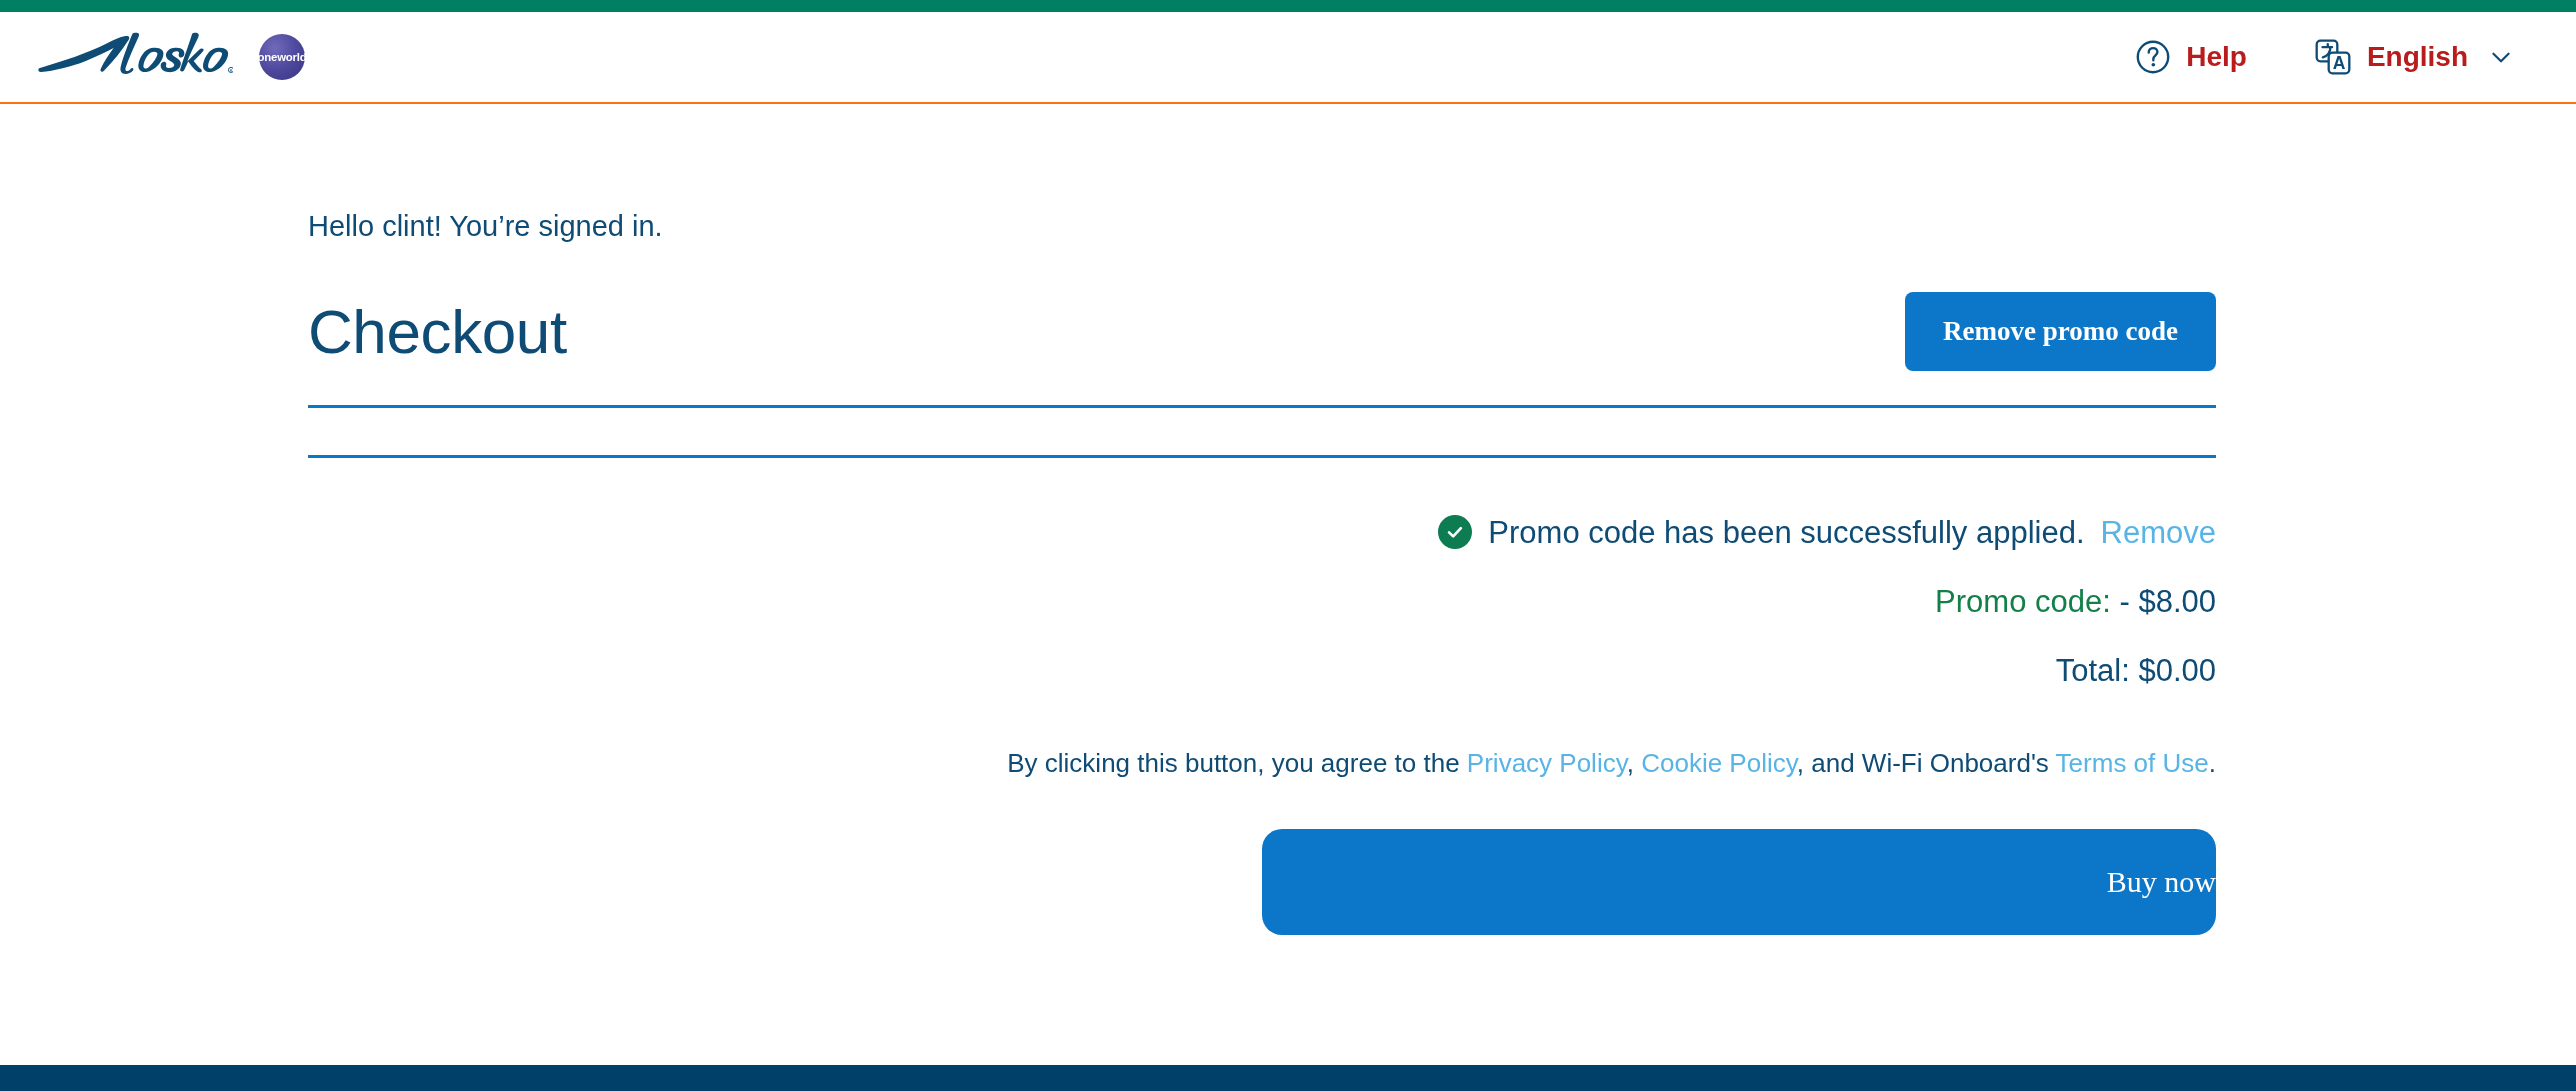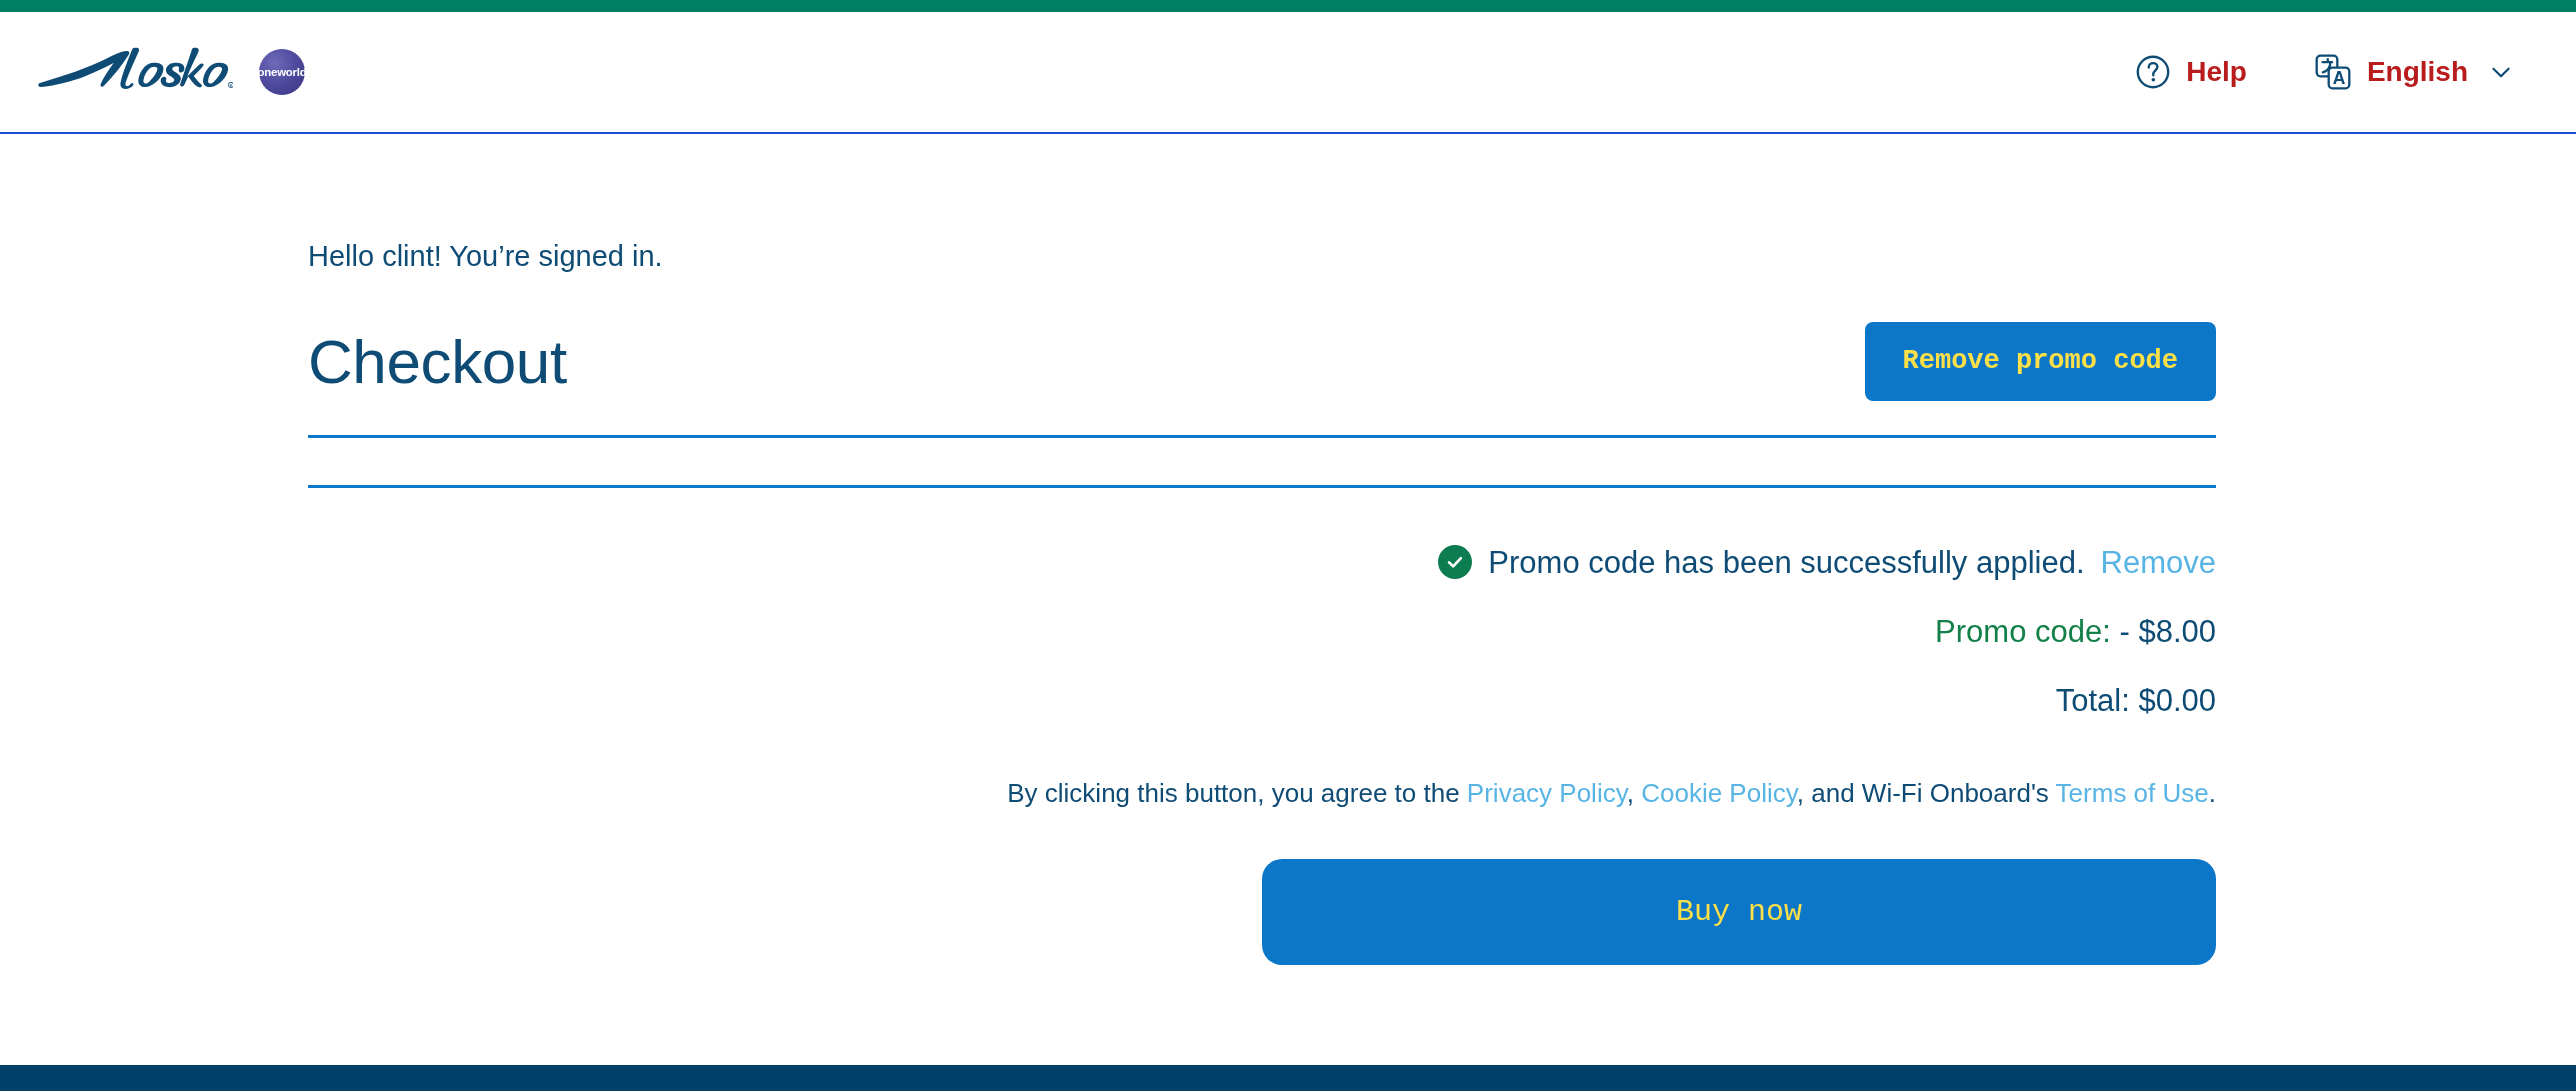--- a/index.html
+++ b/index.html
@@ -17,23 +17,23 @@
 
   
   .top-accent {
     height: 12px;
     width: 100%;
     background: #007f63;
   }
 
   
   .header {
-    height: 122px;
+    height: 92px;
     background: #ffffff;
-    border-bottom: 2px solid #1d4ed8;
+    border-bottom: 2px solid #f97316;
     display: flex;
     align-items: center;
     justify-content: space-between;
     padding: 0 48px 0 30px;
     box-sizing: border-box;
   }
   .brand {
     display: flex;
     align-items: center;
     gap: 26px;
@@ -112,24 +112,25 @@
     font-weight: normal;
     margin: 0;
     letter-spacing: -0.4px;
     line-height: 1.05;
   }
 
   .btn {
     border: none;
     border-radius: 8px;
     background: #0c77c9;
-    color: #fde047;
-    font-family: Liberation Mono, monospace;
+    color: #ffffff;
+    font-family: Liberation Serif, serif;
     font-weight: bold;
     cursor: pointer;
+    text-align: right;
   }
   .btn-remove-promo {
     font-size: 27px;
     padding: 26px 38px;
     line-height: 1;
   }
 
   .rule {
     height: 3px;
     background: #0c77c9;

